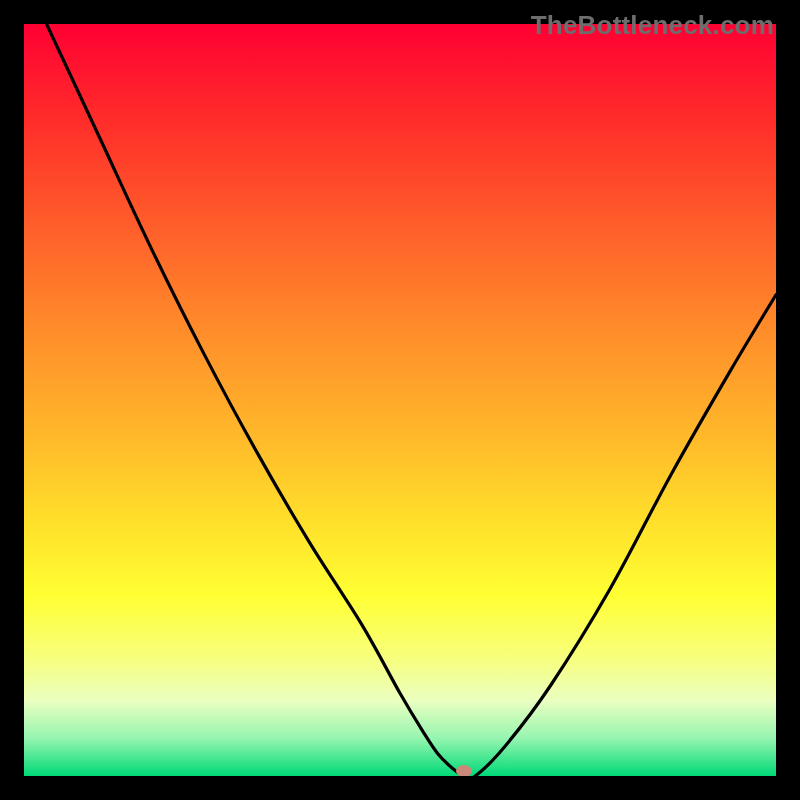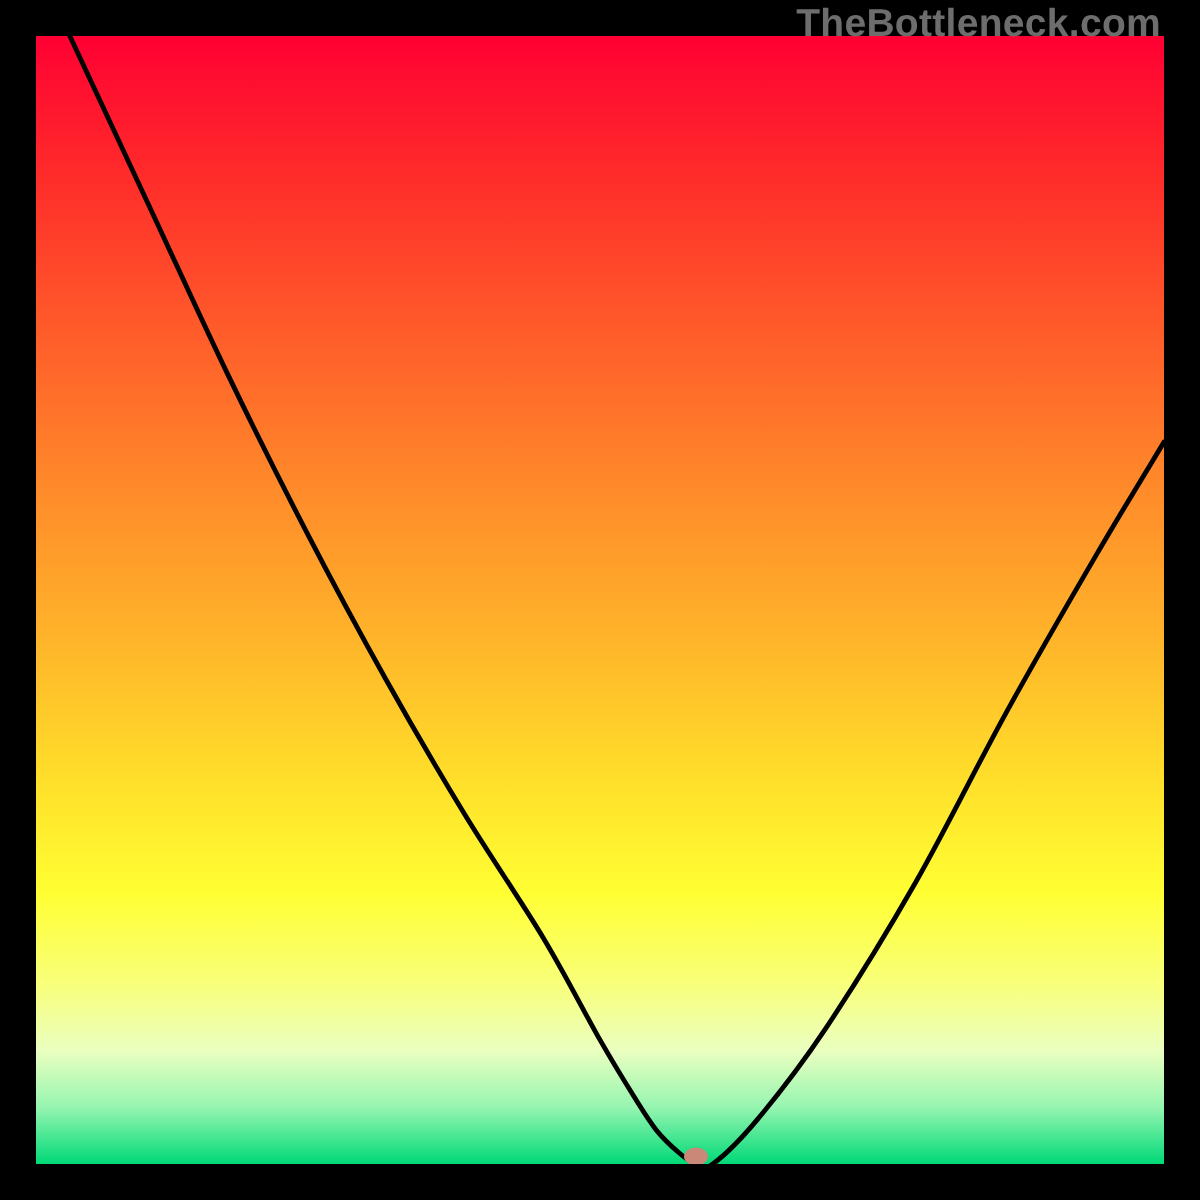--- a/index.html
+++ b/index.html
@@ -42,21 +42,21 @@
       #95f5b0 95%,
       #00d977 100%
     );
   }
   .curve {
     position: absolute;
     inset: 0;
   }
   .watermark {
     position: absolute;
-    top: 0;
+    top: 10px;
     right: 26px;
     font-size: 26px;
     font-weight: 600;
     color: #6d6d6d;
     letter-spacing: 0.2px;
     user-select: none;
   }
   .marker {
     position: absolute;
     width: 16px;

